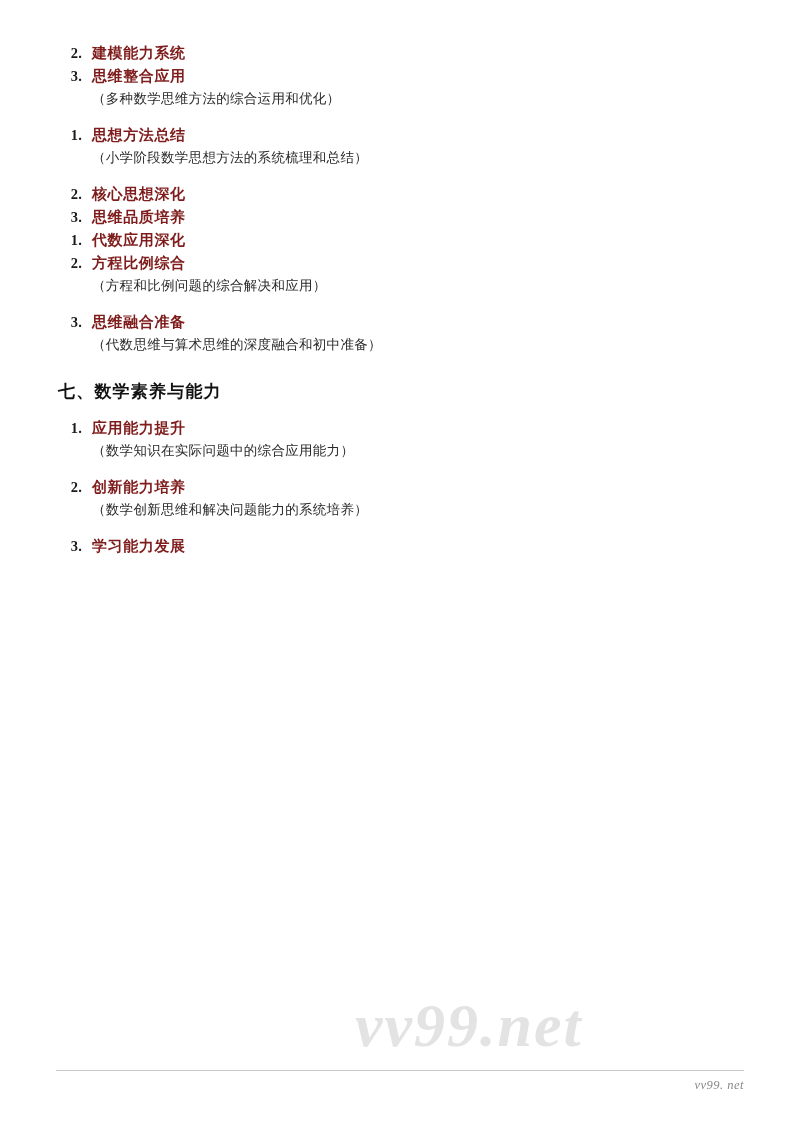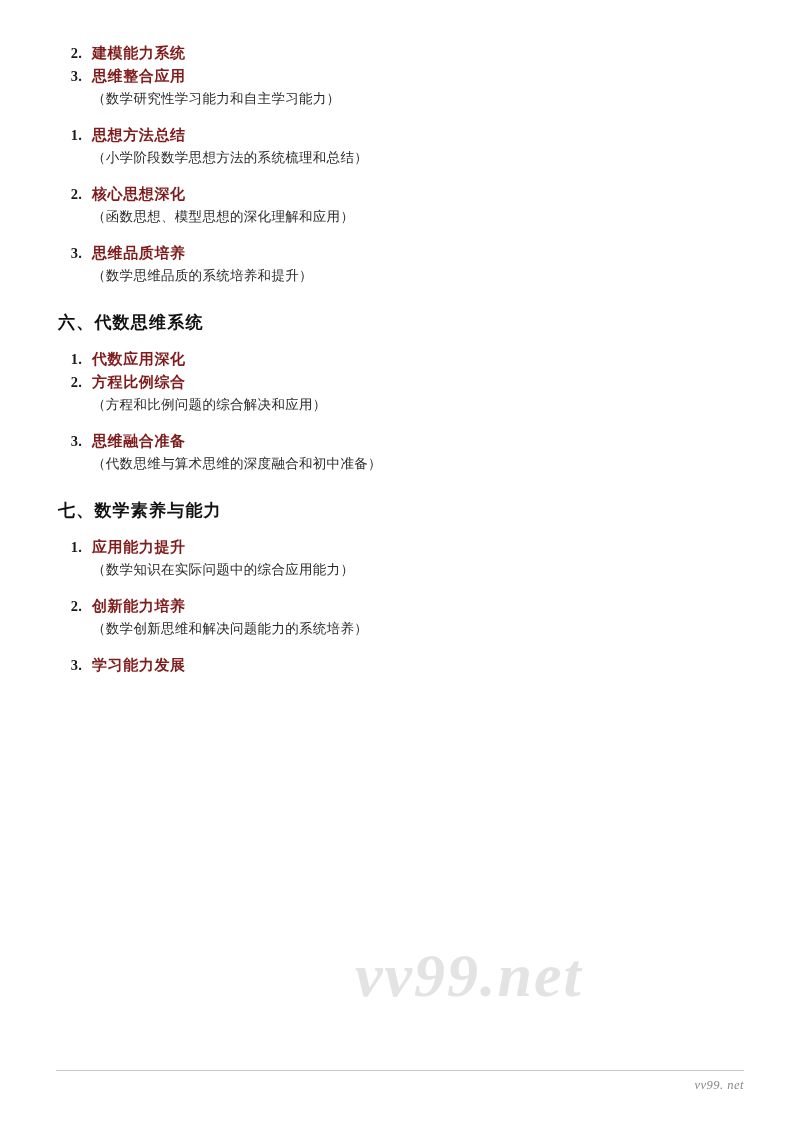--- a/index.html
+++ b/index.html
@@ -75,21 +75,21 @@
     margin-bottom: 0;
   }
   .item-block .num-item {
     margin-top: 0;
   }
 
   
   .watermark {
     position: absolute;
     left: 355px;
-    top: 940px;
+    top: 990px;
     font-family: "Liberation Serif", "DejaVu Serif", serif;
     font-size: 62px;
     font-style: italic;
     font-weight: bold;
     color: #e3e3e3;
     letter-spacing: 2px;
     z-index: 1;
     white-space: nowrap;
     user-select: none;
   }
@@ -128,51 +128,48 @@
         <span class="num">2.</span>
         <span class="num-text">建模能力系统</span>
       </div>
     </div>
 
     <div class="item-block">
       <div class="num-item">
         <span class="num">3.</span>
         <span class="num-text">思维整合应用</span>
       </div>
-      <div class="desc">（数学研究性学习能力和自主学习能力）</div>
+      <div class="desc">（多种数学思维方法的综合运用和优化）</div>
     </div>
 
     <div class="section">
       <div class="section-body">
         <div class="item-block">
           <div class="num-item">
             <span class="num">1.</span>
             <span class="num-text">思想方法总结</span>
           </div>
           <div class="desc">（小学阶段数学思想方法的系统梳理和总结）</div>
         </div>
         <div class="item-block">
           <div class="num-item">
             <span class="num">2.</span>
             <span class="num-text">核心思想深化</span>
           </div>
-          <div class="desc">（函数思想、模型思想的深化理解和应用）</div>
         </div>
         <div class="item-block">
           <div class="num-item">
             <span class="num">3.</span>
             <span class="num-text">思维品质培养</span>
           </div>
-          <div class="desc">（数学思维品质的系统培养和提升）</div>
         </div>
       </div>
     </div>
 
     <div class="section">
-      <div class="section-head">六、代数思维系统</div>
       <div class="section-body">
         <div class="item-block">
           <div class="num-item">
             <span class="num">1.</span>
             <span class="num-text">代数应用深化</span>
           </div>
         </div>
         <div class="item-block">
           <div class="num-item">
             <span class="num">2.</span>

